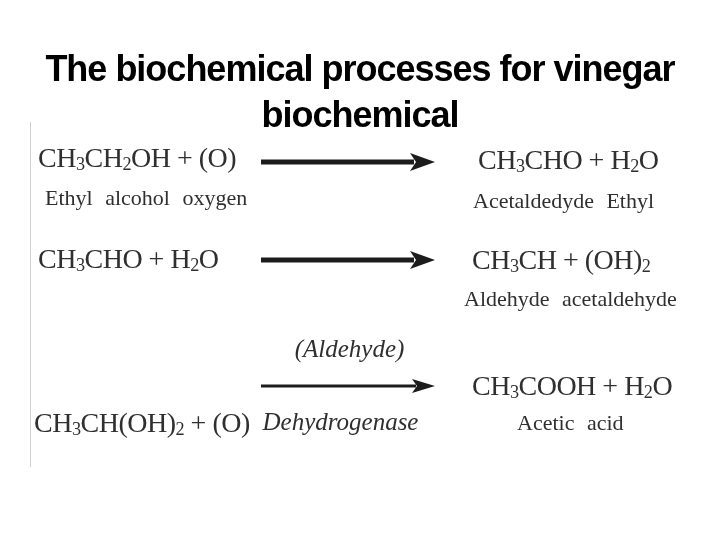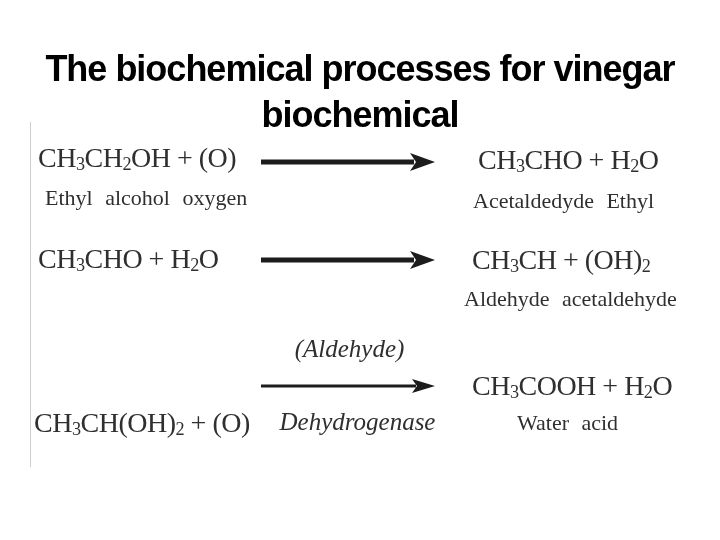--- a/index.html
+++ b/index.html
@@ -96,21 +96,21 @@
   .r1-rhs-c   { left: 473px; top: 190px; }
   
   .r2-lhs-f   { left: 38px;  top: 245px; }
   .r2-arrow   { left: 261px; top: 248px; }
   .r2-rhs-f   { left: 472px; top: 246px; }
   .r2-rhs-c   { left: 464px; top: 288px; }
   
   .r3-top-c   { left: 262px; top: 336px; width: 175px; }
   .r3-lhs-f   { left: 34px;  top: 373px; margin-top: 36px; }
   .r3-arrow   { left: 261px; top: 374px; }
-  .r3-bot-c   { left: 270px; top: 409px; width: 175px; }
+  .r3-bot-c   { left: 253px; top: 409px; width: 175px; }
   .r3-rhs-f   { left: 466px; top: 372px; margin-left: 6px; }
   .r3-rhs-c   { left: 517px; top: 412px; }
 </style>
 </head>
 <body>
 
 <div class="slide">
 
   <h1 class="title">
     <span class="line">The biochemical processes for vinegar</span>
@@ -149,17 +149,17 @@
       <div class="catalyst r3-top-c">(Aldehyde)</div>
       <div class="formula r3-lhs-f">CH<sub>3</sub>CH(OH)<sub>2</sub> + (O)</div>
       <div class="arrow r3-arrow">
         <svg width="175" height="24" viewBox="0 0 175 24" xmlns="http://www.w3.org/2000/svg">
           <rect class="stroke" x="0" y="10.5" width="155" height="3"></rect>
           <polygon class="stroke" points="151,5 174,12 151,19 156,12"></polygon>
         </svg>
       </div>
       <div class="catalyst r3-bot-c">Dehydrogenase</div>
       <div class="formula r3-rhs-f">CH<sub>3</sub>COOH + H<sub>2</sub>O</div>
-      <div class="caption r3-rhs-c">Water acid</div>
+      <div class="caption r3-rhs-c">Acetic acid</div>
     </div>
 
   </div>
 </div>
 
 </body></html>

